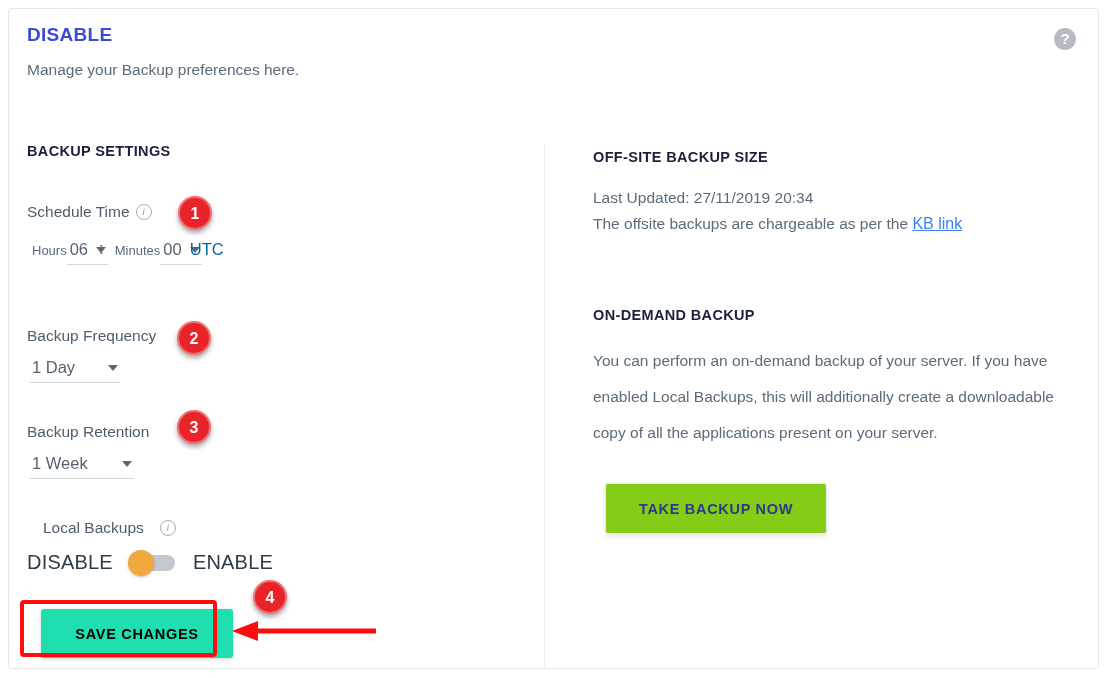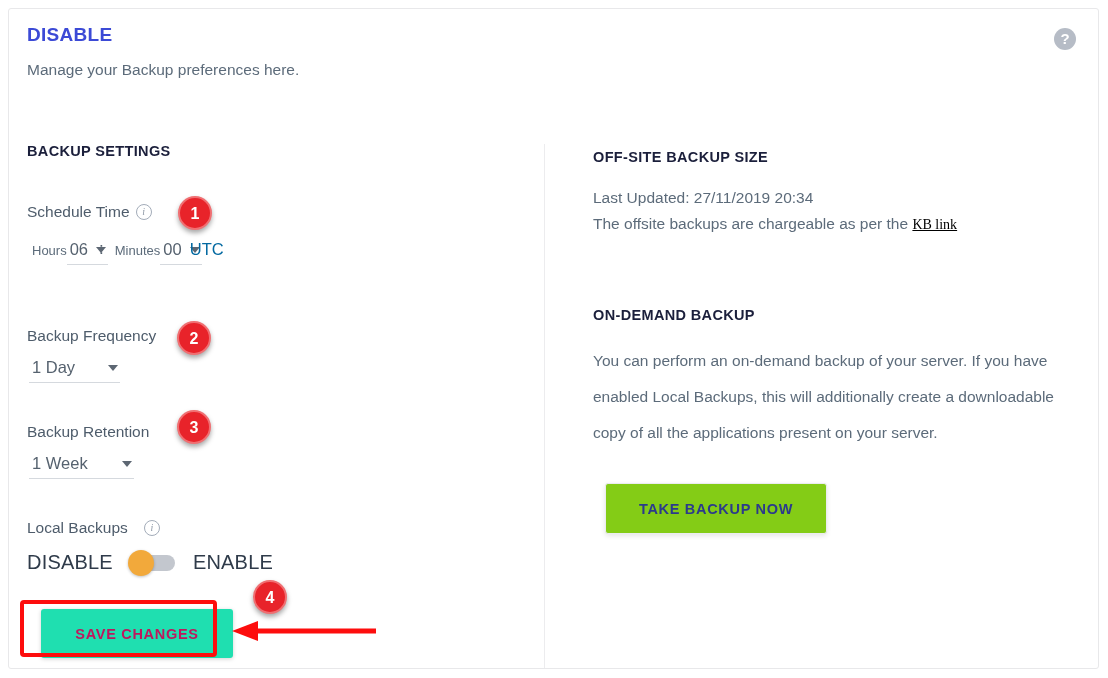--- a/index.html
+++ b/index.html
@@ -166,21 +166,21 @@
   
   #ret-label { position: absolute; left: 0; top: 280px; }
   #ret-select {
     position: absolute;
     left: 2px;
     top: 311px;
     width: 100px;
   }
 
   
-  #local-label { position: absolute; left: 0; top: 376px; gap: 16px; }
+  #local-label { position: absolute; left: 16px; top: 376px; gap: 16px; }
   #local-toggle-row {
     position: absolute;
     left: 0;
     top: 408px;
     display: flex;
     align-items: center;
   }
   .toggle-text {
     font-size: 20px;
     color: #2f3b4a;
@@ -209,21 +209,21 @@
   
   #save-button {
     position: absolute;
     left: 14px;
     top: 466px;
     width: 192px;
     height: 49px;
     background: #1fdfb0;
     border: none;
     border-radius: 3px;
-    color: #be185d;
+    color: #000000;
     font-family: "Liberation Sans", sans-serif;
     font-size: 14.5px;
     font-weight: bold;
     letter-spacing: 0.7px;
     cursor: pointer;
     box-shadow: 0 1px 4px rgba(0,0,0,.18);
   }
 
   
   #right-col {
@@ -244,25 +244,24 @@
     color: #5c6b7a;
     line-height: 26px;
     white-space: nowrap;
   }
   .strong-value {
     font-weight: bold;
     color: #1b2b5b;
     border-bottom: 1px solid #d6dae0;
   }
   .kb-link {
-    color: #000000;
+    color: #3b82f6;
     text-decoration: underline;
-    font-size: 14px;
-    cursor: pointer;
-    font-family: Liberation Serif, serif;
+    font-size: 16px;
+    cursor: pointer;
   }
   #ondemand-heading { position: absolute; left: 0; top: 164px; }
   #ondemand-body {
     position: absolute;
     left: 0;
     top: 200px;
     width: 488px;
     font-size: 15.5px;
     color: #5c6b7a;
     line-height: 36px;

